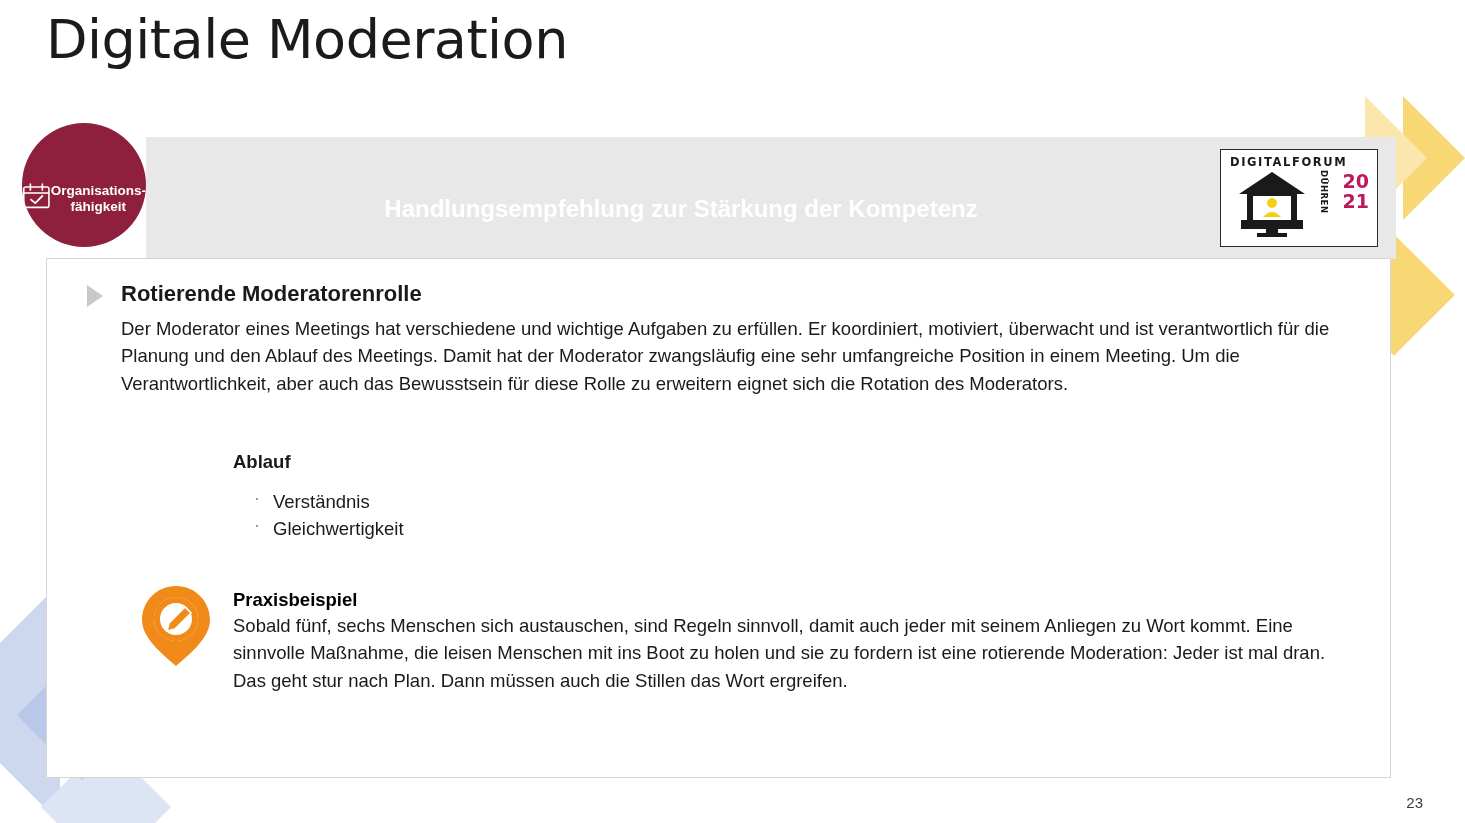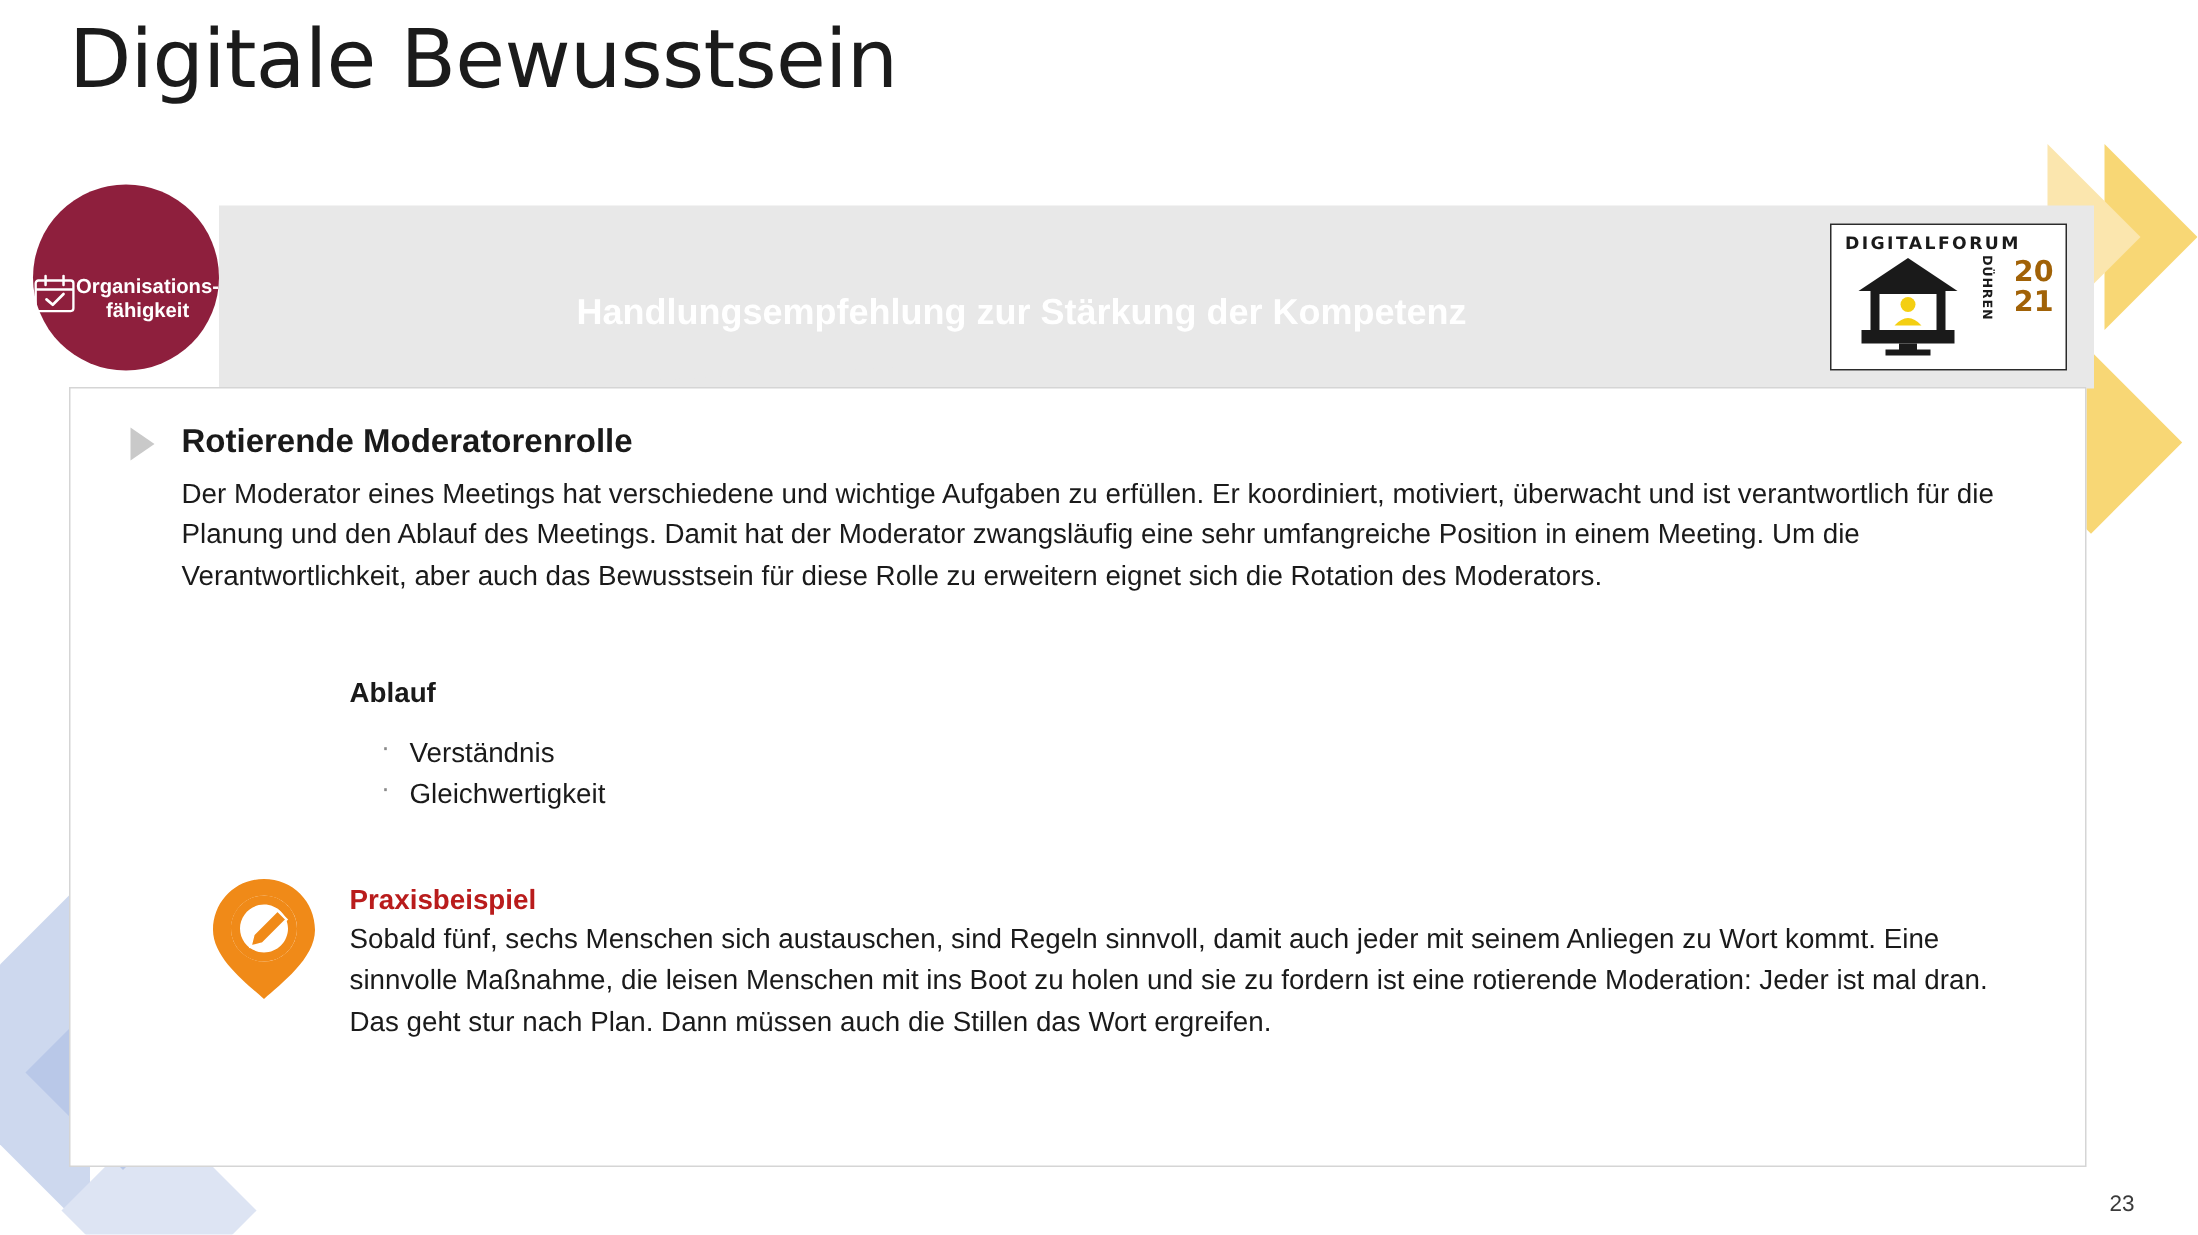--- a/index.html
+++ b/index.html
@@ -190,21 +190,21 @@
     font-family: "DejaVu Sans", sans-serif;
   }
   .logo-year {
     position: absolute;
     right: 8px;
     top: 22px;
     font-size: 19px;
     font-weight: bold;
     line-height: 1.05;
     text-align: right;
-    color: #a16207;
+    color: #be185d;
     font-family: "DejaVu Sans", sans-serif;
   }
   .logo-monitor {
     position: absolute;
     left: 14px;
     top: 20px;
     width: 74px;
     height: 68px;
   }
 
@@ -285,21 +285,21 @@
   
   .practice-block {
     position: absolute;
     left: 186px;
     top: 330px;
     width: 1130px;
   }
   .practice-title {
     font-size: 18.5px;
     font-weight: bold;
-    color: #b91c1c;
+    color: #000000;
     margin-bottom: 1px;
   }
   .practice-text {
     font-size: 18.5px;
     line-height: 1.48;
     color: #1a1a1a;
   }
   .pin-icon {
     position: absolute;
     left: 88px;
@@ -321,21 +321,21 @@
 <body>
 
 <div class="deco deco-yellow-1"></div>
 <div class="deco deco-yellow-2"></div>
 <div class="deco deco-yellow-3"></div>
 <div class="deco deco-yellow-4"></div>
 <div class="deco deco-blue-1"></div>
 <div class="deco deco-blue-3"></div>
 <div class="deco deco-blue-2"></div>
 
-<div class="slide-title">Digitale Bewusstsein</div>
+<div class="slide-title">Digitale Moderation</div>
 
 <div class="header-band">
   <div class="header-band-title">Handlungsempfehlung zur Stärkung der Kompetenz</div>
 
   <div class="logo-box">
     <div class="logo-word">DIGITALFORUM</div>
     <div class="logo-vert">DÜHREN</div>
     <div class="logo-year">
       <span>20</span><br>
       <span>21</span>

